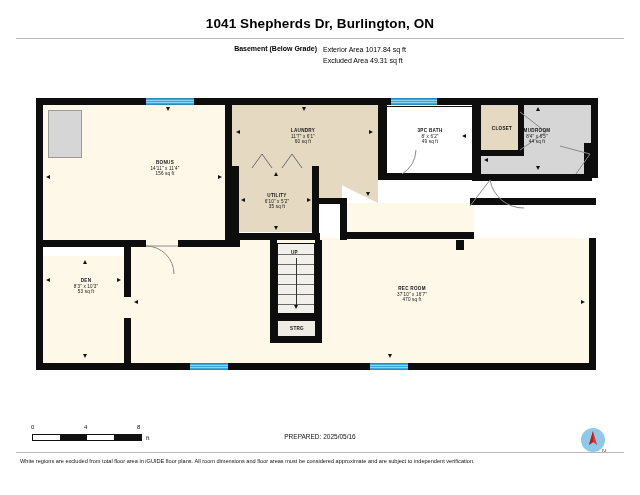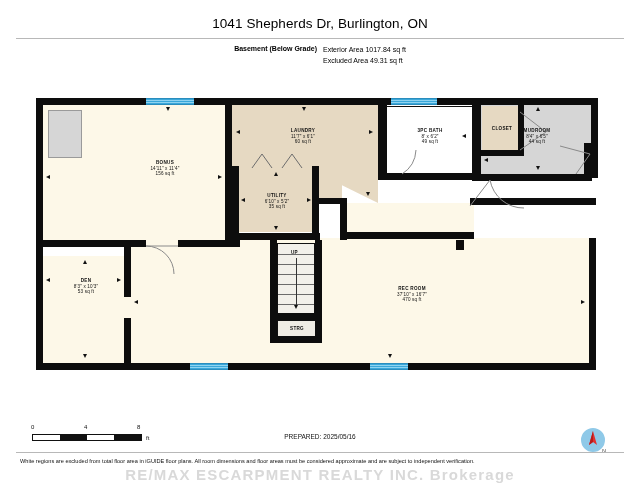--- a/index.html
+++ b/index.html
@@ -13,21 +13,21 @@
   #page {
     position: relative;
     width: 640px; height: 495px;
     background: #ffffff;
   }
 
   
   .title {
     position: absolute; left: 0; top: 16px; width: 640px;
     text-align: center;
-    font-size: 13.5px; font-weight: normal; color: #000;
+    font-size: 13.5px; font-weight: bold; color: #000;
     letter-spacing: 0.1px;
   }
   .hrule {
     position: absolute; left: 16px; top: 38px; width: 608px; height: 1px;
     background: #b8b8b8;
   }
   .subhead {
     position: absolute; top: 44px; left: 0; width: 640px;
     display: flex; justify-content: center;
     font-size: 7px; color: #000;
@@ -347,15 +347,14 @@
     <svg viewBox="0 0 30 30" width="30" height="30">
       <circle cx="15" cy="15" r="13" fill="#8fc9e8" stroke="#ffffff" stroke-width="2"></circle>
       <polygon points="15,6 19,20 15,17 11,20" fill="#e03030"></polygon>
       <polygon points="15,6 15,17 11,20" fill="#b81c1c"></polygon>
       <text x="24" y="28" font-size="6" fill="#555" font-family="Liberation Sans, sans-serif">N</text>
     </svg>
   </div>
 
   <div class="frule"></div>
   <div class="disclaimer">White regions are excluded from total floor area in iGUIDE floor plans. All room dimensions and floor areas must be considered approximate and are subject to independent verification.</div>
-  <div class="watermark">RE/MAX ESCARPMENT REALTY INC.   Brokerage</div>
 
 </div>
 
 </body></html>

